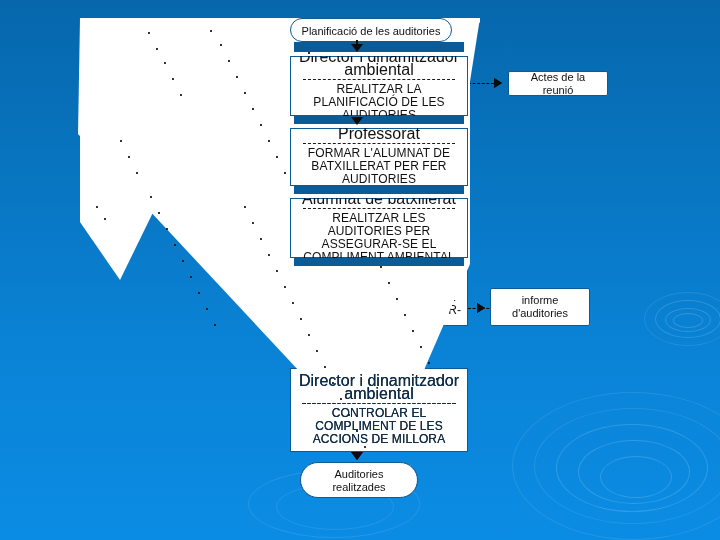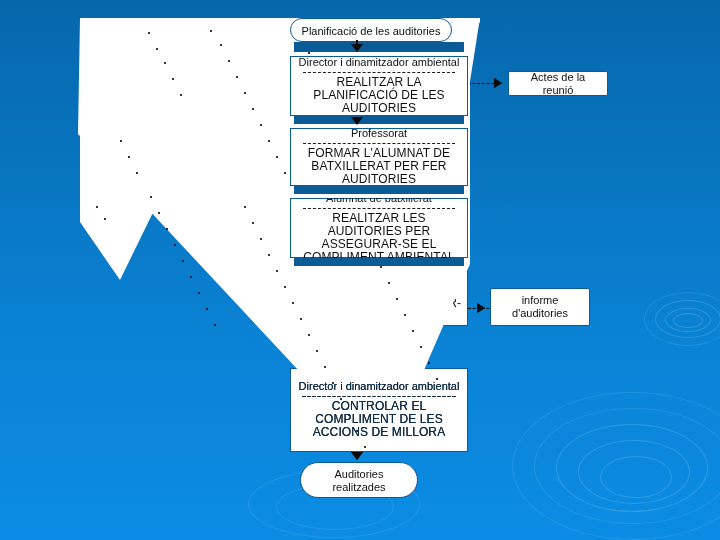--- a/index.html
+++ b/index.html
@@ -35,21 +35,21 @@
     line-height:13px;
     display:flex;flex-direction:column;align-items:center;justify-content:center;
   }
   .node.shadow:after{
     content:"";position:absolute;left:4px;top:4px;right:-4px;bottom:-4px;
     background:rgba(3,52,88,0.35);z-index:-1;
   }
   .node .role{
     display:block;width:100%;
     padding:2px 4px 3px 4px;
-    font-size:11px;
+    font-size:16px;
     box-sizing:border-box;
   }
   .node .sep{
     width:86%;height:0;border-top:1px dashed #1b1b1b;margin:0 auto;
   }
   .node .act{
     display:block;width:100%;
     padding:3px 4px 3px 4px;
     font-size:12px;
     letter-spacing:0.1px;

